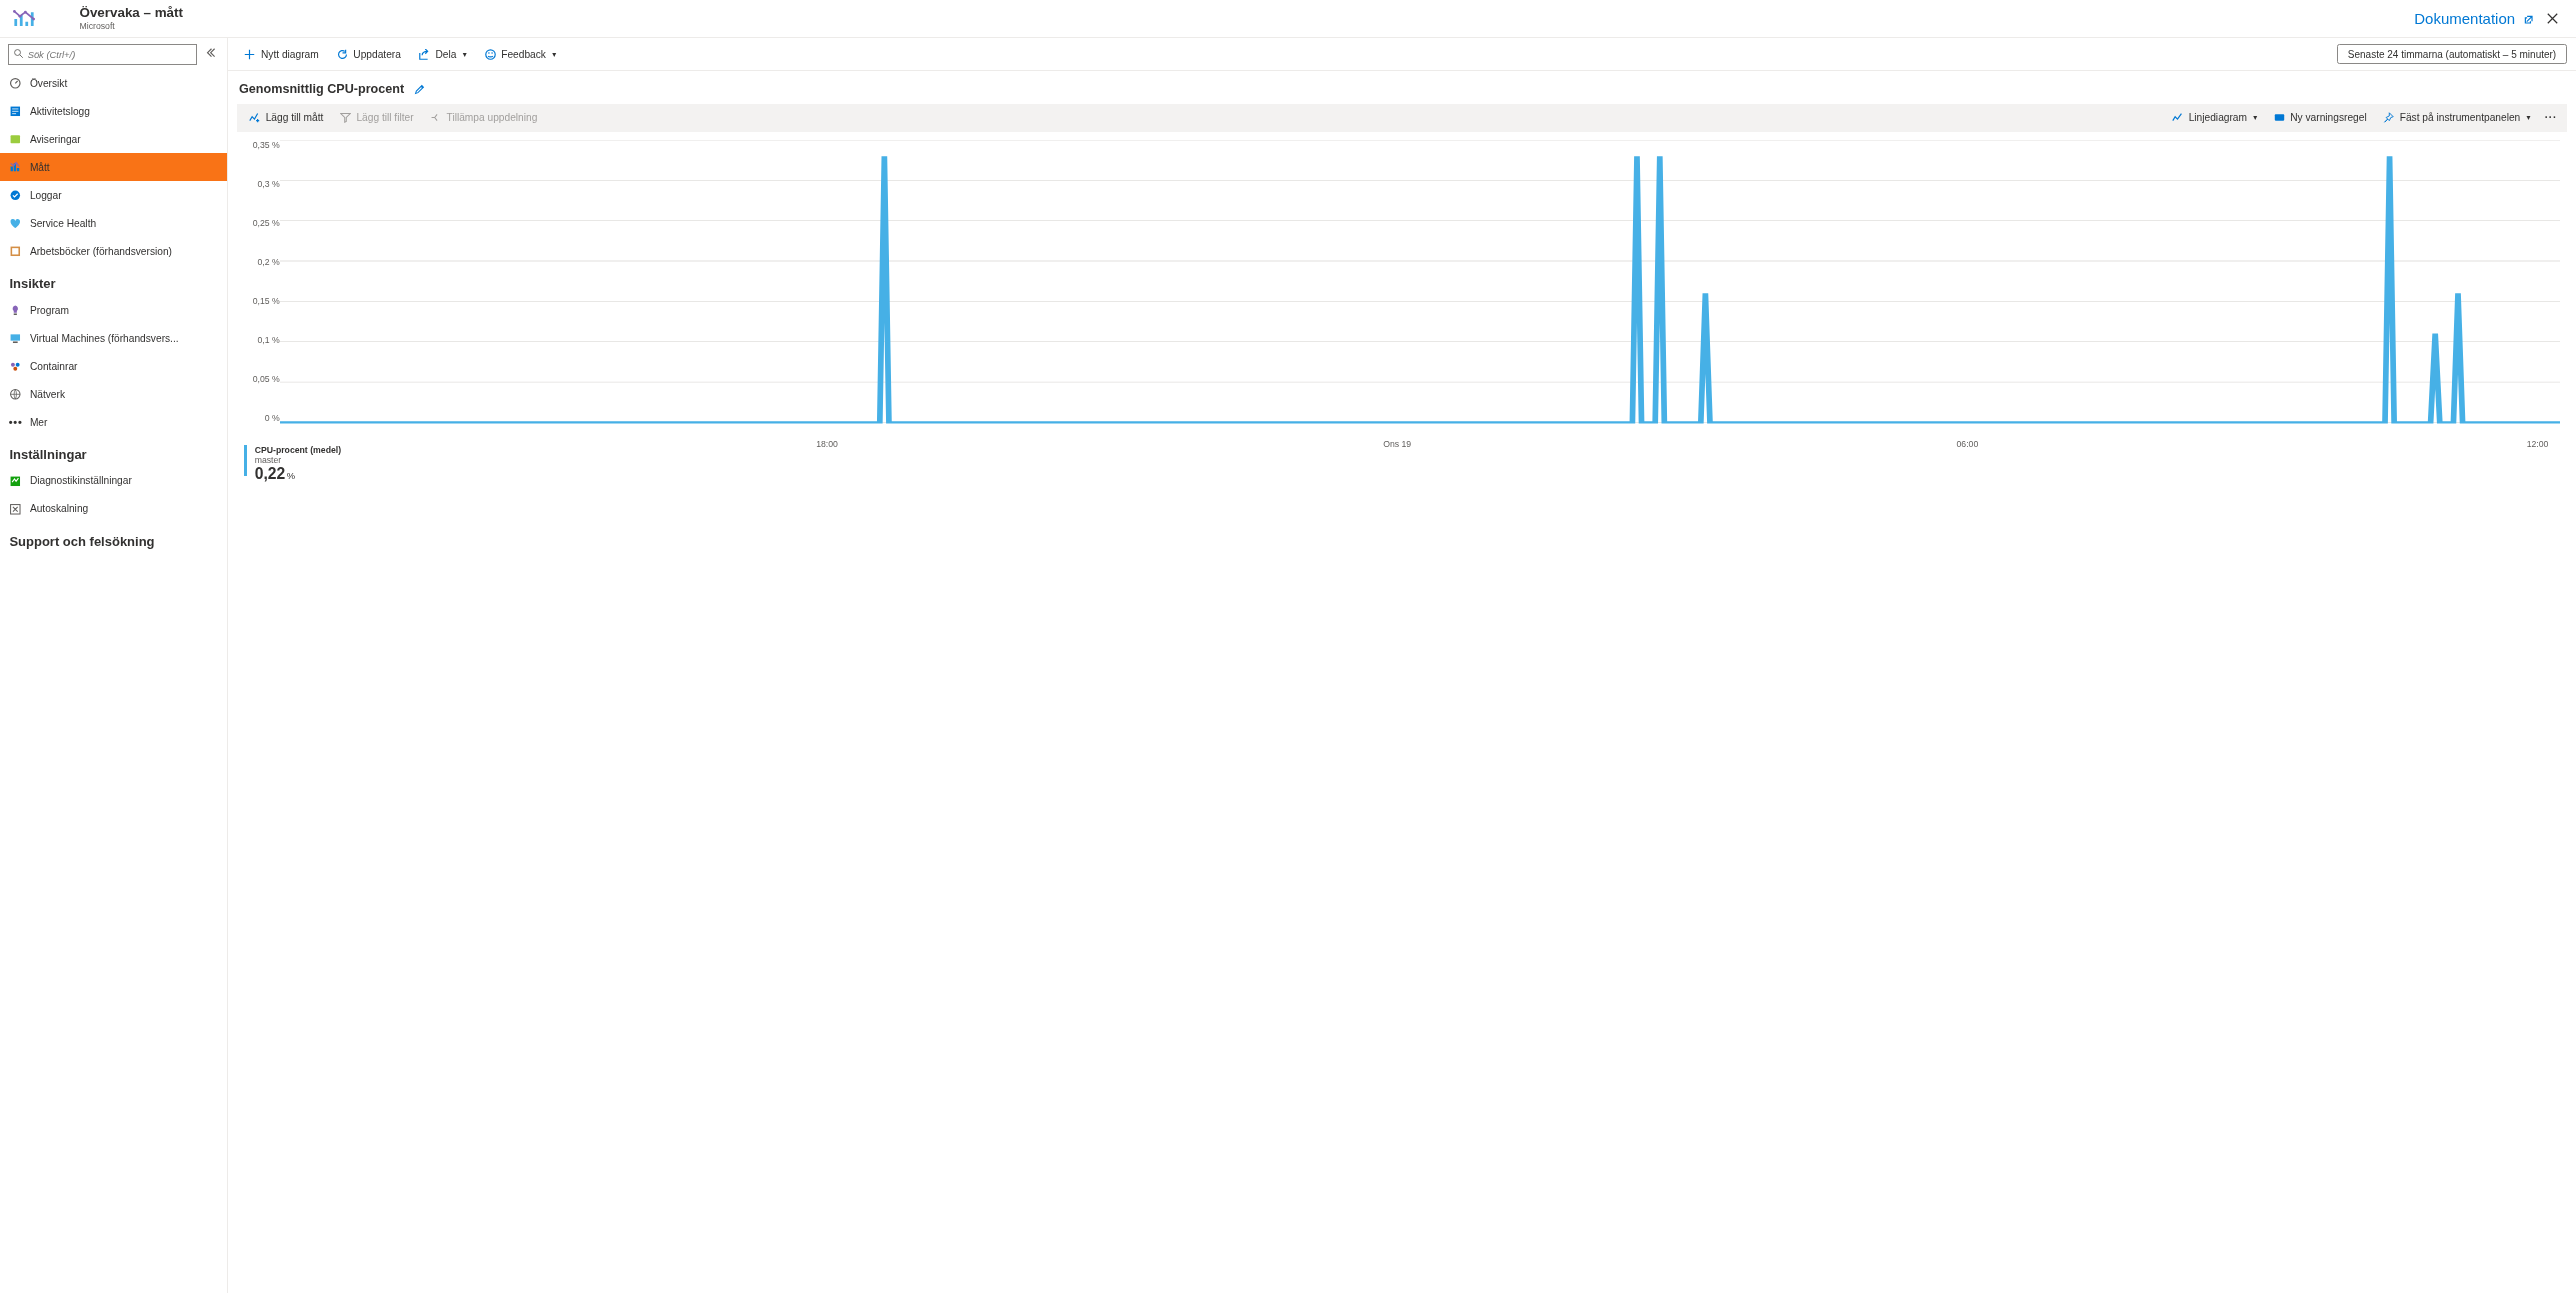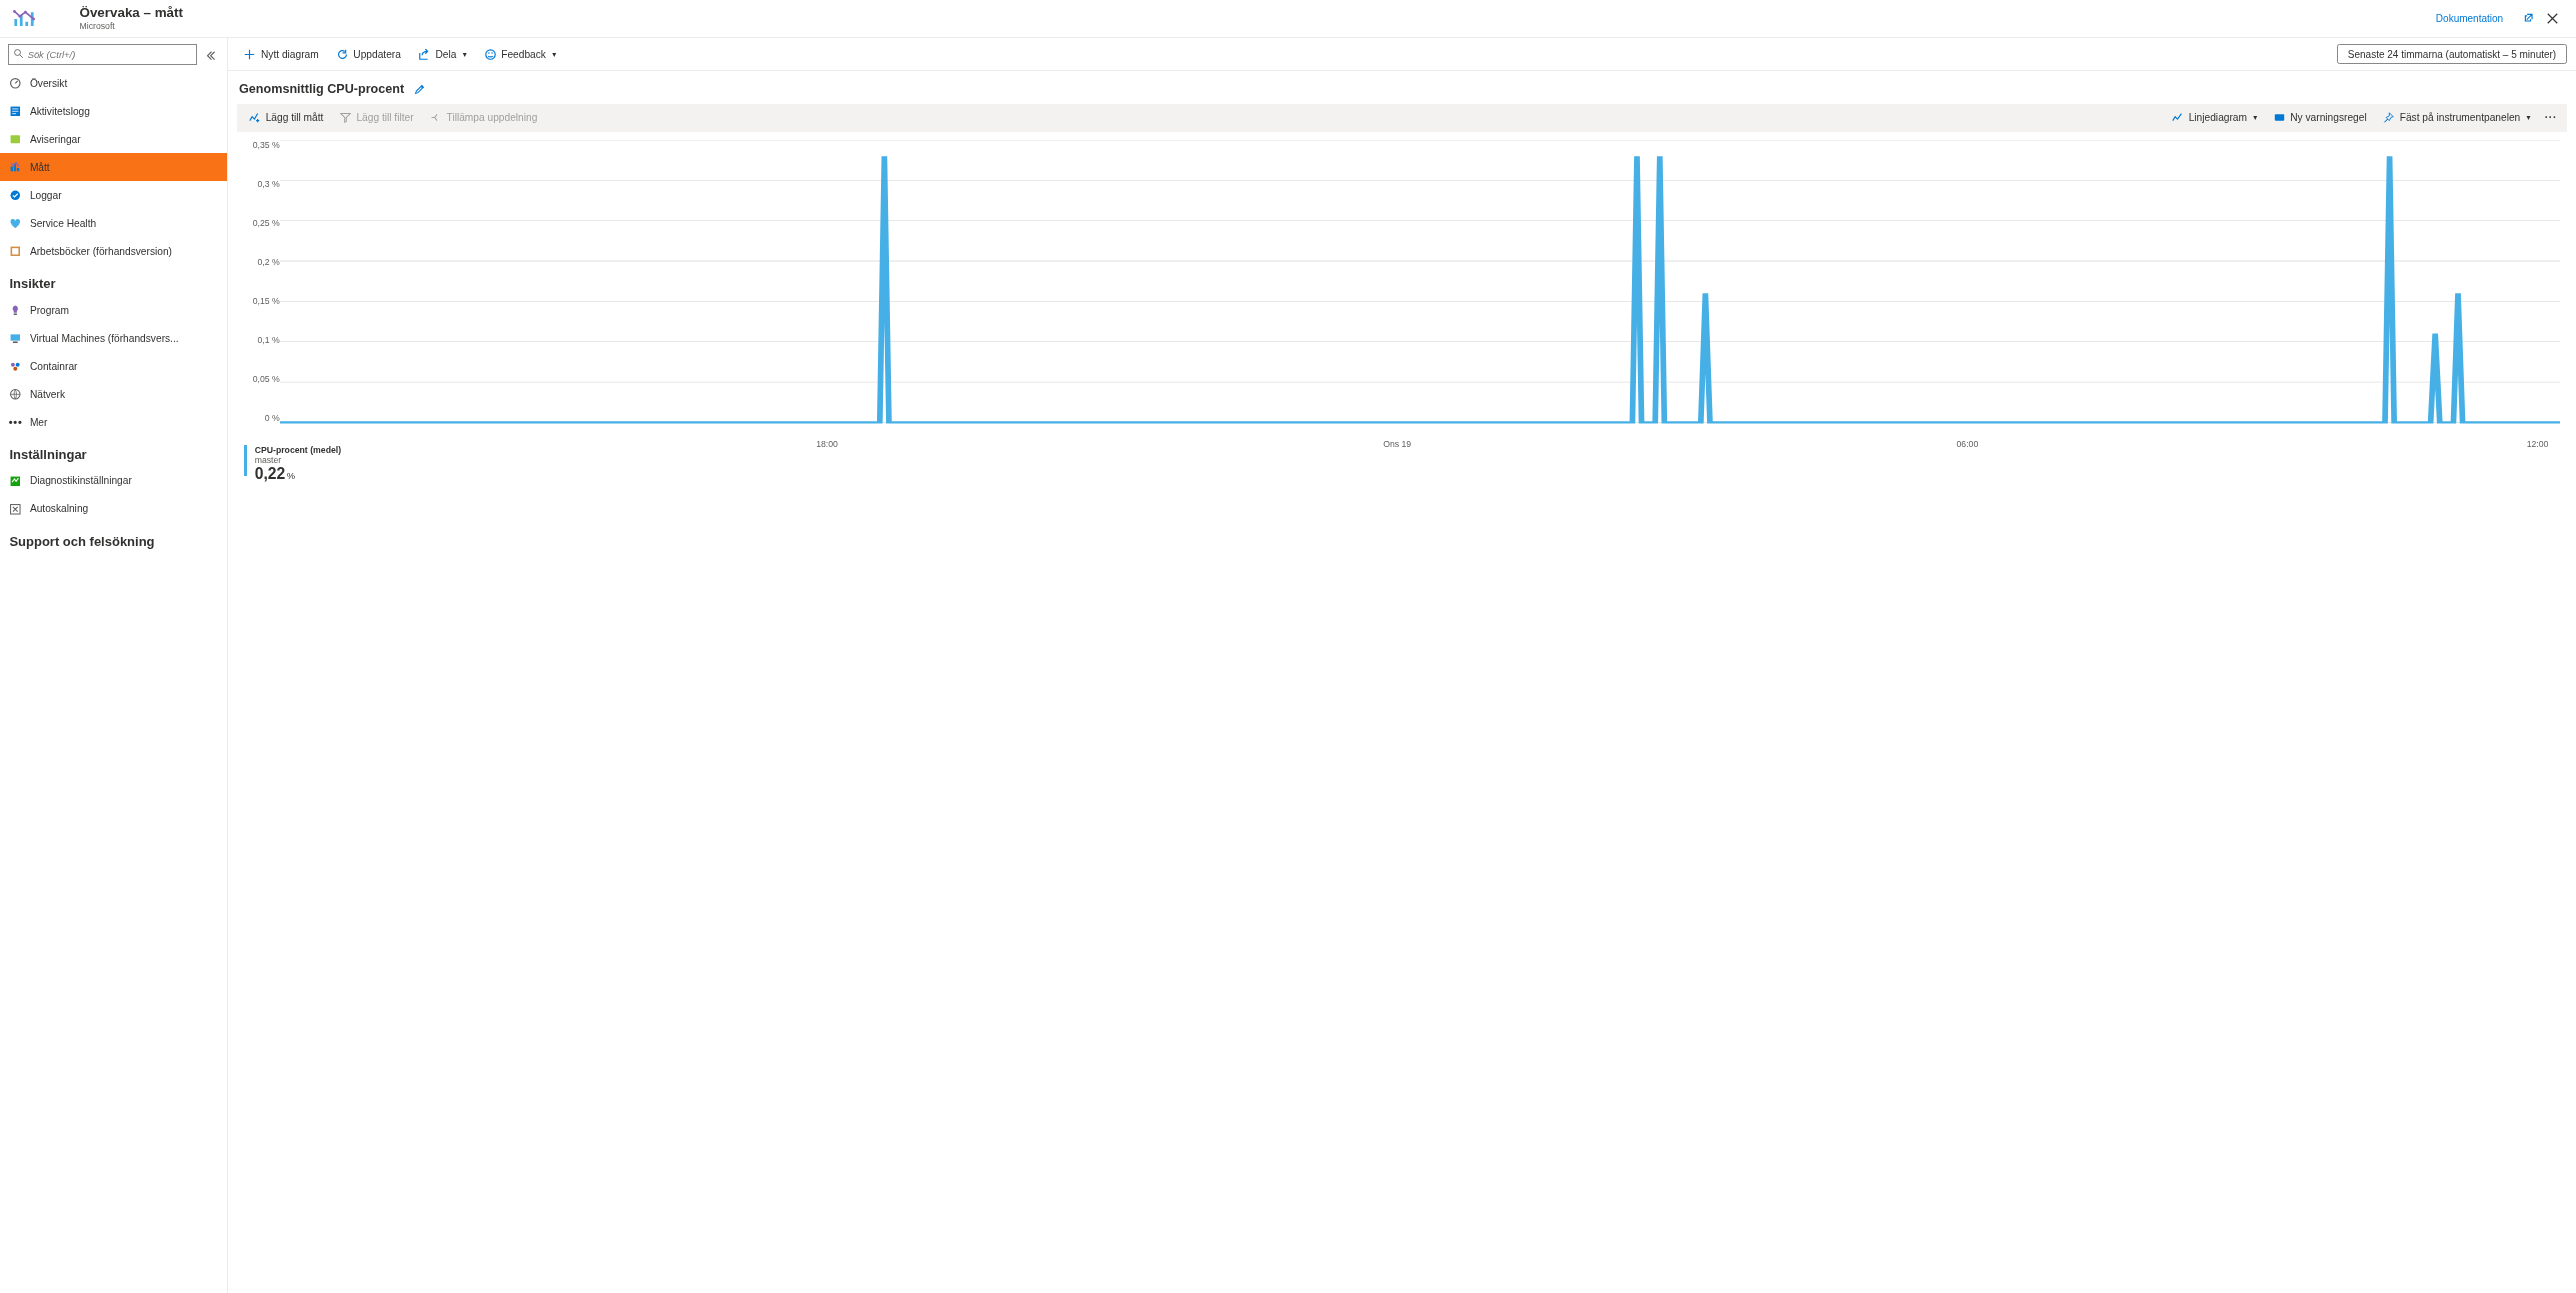--- a/index.html
+++ b/index.html
@@ -6,29 +6,29 @@
 body { background: #fff; color: #323130; font-size: 10.2px; overflow: hidden; }
 .root { display: flex; flex-direction: column; height: 100vh; }
 
 
 .header { display: flex; align-items: center; padding: 6.3px 12.6px; border-bottom: 0.8px solid #edebe9; height: 38px; }
 .header .logo { width: 22px; height: 22px; margin-right: 7.9px; display:flex; align-items:center; }
 .header .titleblock { display:flex; flex-direction:column; flex:1;margin-left:37px; }
 .header .title { font-size: 13.4px; font-weight: 600; line-height: 1.1; }
 .header .subtitle { font-size: 8.7px; color: #605e5c; }
 .header .right { display:flex; align-items:center; gap:7.9px; }
-.doc-link { color: #0078d4; font-size: 10px; display:flex; align-items:flex-start; gap:21px; cursor:pointer; }
+.doc-link { color: #0078d4; font-size: 15px; display:flex; align-items:flex-start; gap:9px; cursor:pointer; }
 .close-btn { width: 22px; height:22px; display:flex; align-items:center; justify-content:center; cursor:pointer; font-size:12.6px; }
 
 
 .body { display:flex; flex:1; overflow:hidden; }
 
 
 .sidebar { width: 228px; border-right:0.8px solid #edebe9; display:flex; flex-direction:column; padding: 6.3px 0; position:relative; }
-.sidebar .search-row { display:flex; align-items:flex-end; padding: 0 7.9px 4.7px 7.9px; gap:4.7px; }
+.sidebar .search-row { display:flex; align-items:flex-start; padding: 0 7.9px 4.7px 7.9px; gap:4.7px; }
 .search-box { flex:1; display:flex; align-items:center; border:0.8px solid #8a8886; height:20.5px; padding:0 4.7px; gap:4.7px; }
 .search-box input { border:none; outline:none; flex:1; font-style:italic; color:#605e5c; font-size:9.4px; background:transparent; }
 .collapse-icon { width:17.3px; height:17.3px; display:flex; align-items:center; justify-content:center; cursor:pointer; color:#605e5c; }
 .nav-list { overflow-y:auto; flex:1; position:relative; }
 .nav-item { display:flex; align-items:center; height:28px; padding: 0 9.4px; gap:7.9px; cursor:pointer; font-size:10.2px; white-space:nowrap; overflow:hidden; text-overflow:ellipsis; }
 .nav-item.selected { background:#f97316; }
 .nav-icon { width:12.6px; height:12.6px; display:flex; align-items:center; justify-content:center; flex-shrink:0; }
 .nav-section { font-weight:600; font-size:13px; padding: 11px 9.4px 4.7px 9.4px; color:#323130; }
 .nav-ellipsis { font-size:11px; font-weight:bold; letter-spacing:0.8px; }
 

